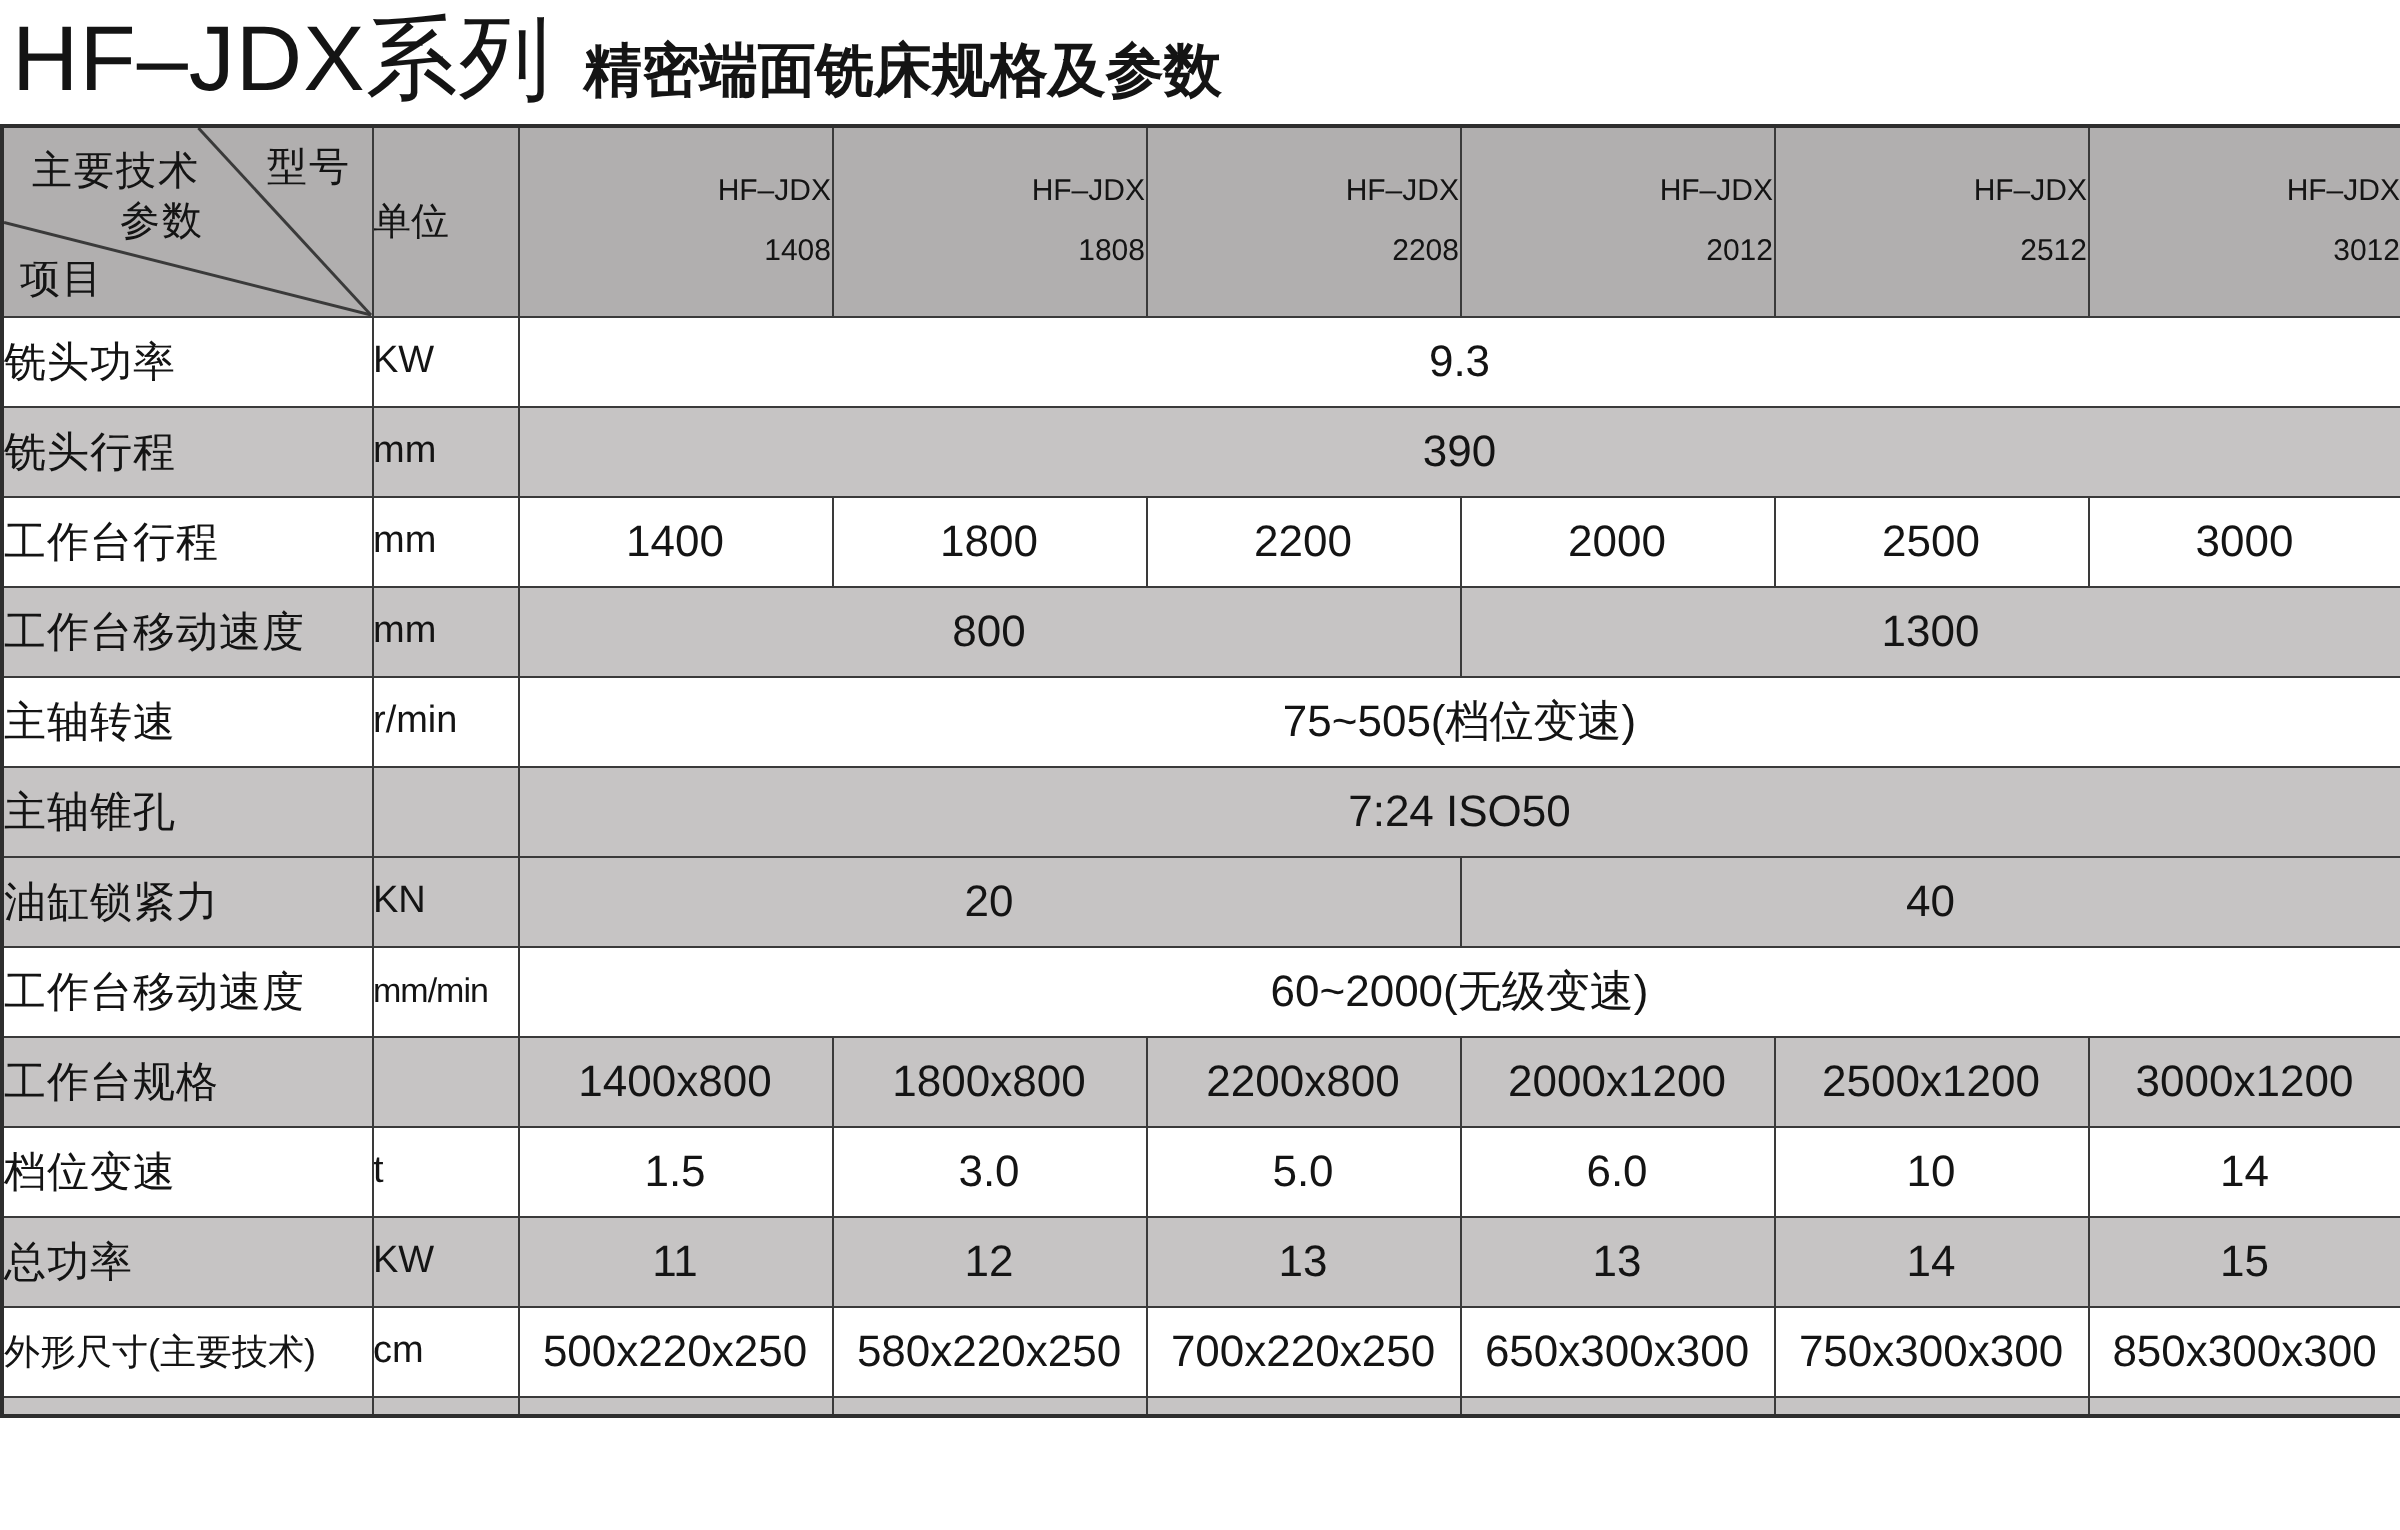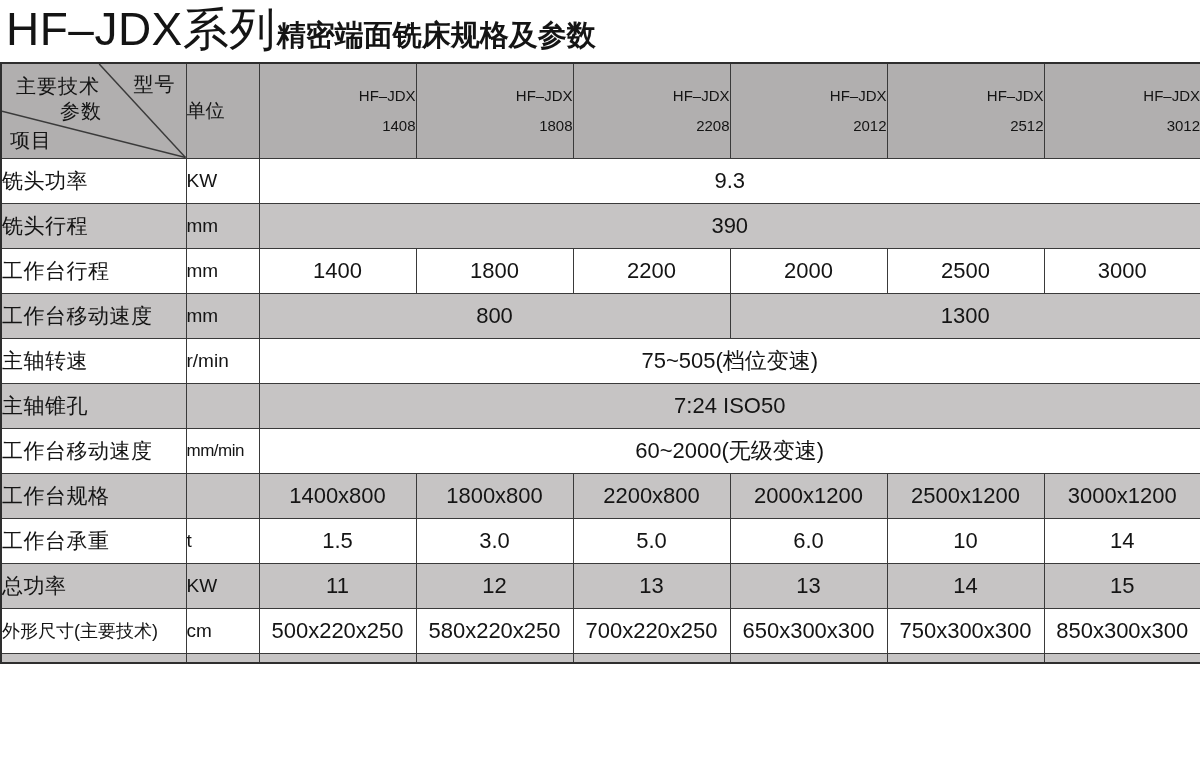--- a/index.html
+++ b/index.html
@@ -24,21 +24,21 @@
   }
   .title-main {
     font-size: 46px;
     font-weight: 400;
     letter-spacing: 0.5px;
     line-height: 58px;
   }
   .title-sub {
     font-size: 29px;
     font-weight: 700;
-    margin-left: 1px;
+    margin-left: 16px;
   }
   
   .spec-table-wrap {
     position: absolute;
     top: 62px;
     left: 0;
     width: 1132px;
   }
   table.spec {
     border-collapse: collapse;
@@ -178,40 +178,46 @@
     <td class="val" colspan="6">75~505(档位变速)</td>
   </tr>
 
   <tr class="data-row shade">
     <td class="label">主轴锥孔</td>
     <td class="unit"></td>
     <td class="val" colspan="6">7:24 ISO50</td>
   </tr>
 
 
+  <tr class="data-row shade">
+    <td class="label">油缸锁紧力</td>
+    <td class="unit">KN</td>
+    <td class="val" colspan="3">20</td>
+    <td class="val" colspan="3">40</td>
+  </tr>
 
   <tr class="data-row plain">
     <td class="label">工作台移动速度</td>
     <td class="unit narrow">mm/min</td>
     <td class="val" colspan="6">60~2000(无级变速)</td>
   </tr>
 
   <tr class="data-row shade">
     <td class="label">工作台规格</td>
     <td class="unit"></td>
     <td class="val">1400x800</td>
     <td class="val">1800x800</td>
     <td class="val">2200x800</td>
     <td class="val">2000x1200</td>
     <td class="val">2500x1200</td>
     <td class="val">3000x1200</td>
   </tr>
 
   <tr class="data-row plain">
-    <td class="label">工作台承重</td>
+    <td class="label">档位变速</td>
     <td class="unit">t</td>
     <td class="val">1.5</td>
     <td class="val">3.0</td>
     <td class="val">5.0</td>
     <td class="val">6.0</td>
     <td class="val">10</td>
     <td class="val">14</td>
   </tr>
 
   <tr class="data-row shade">

